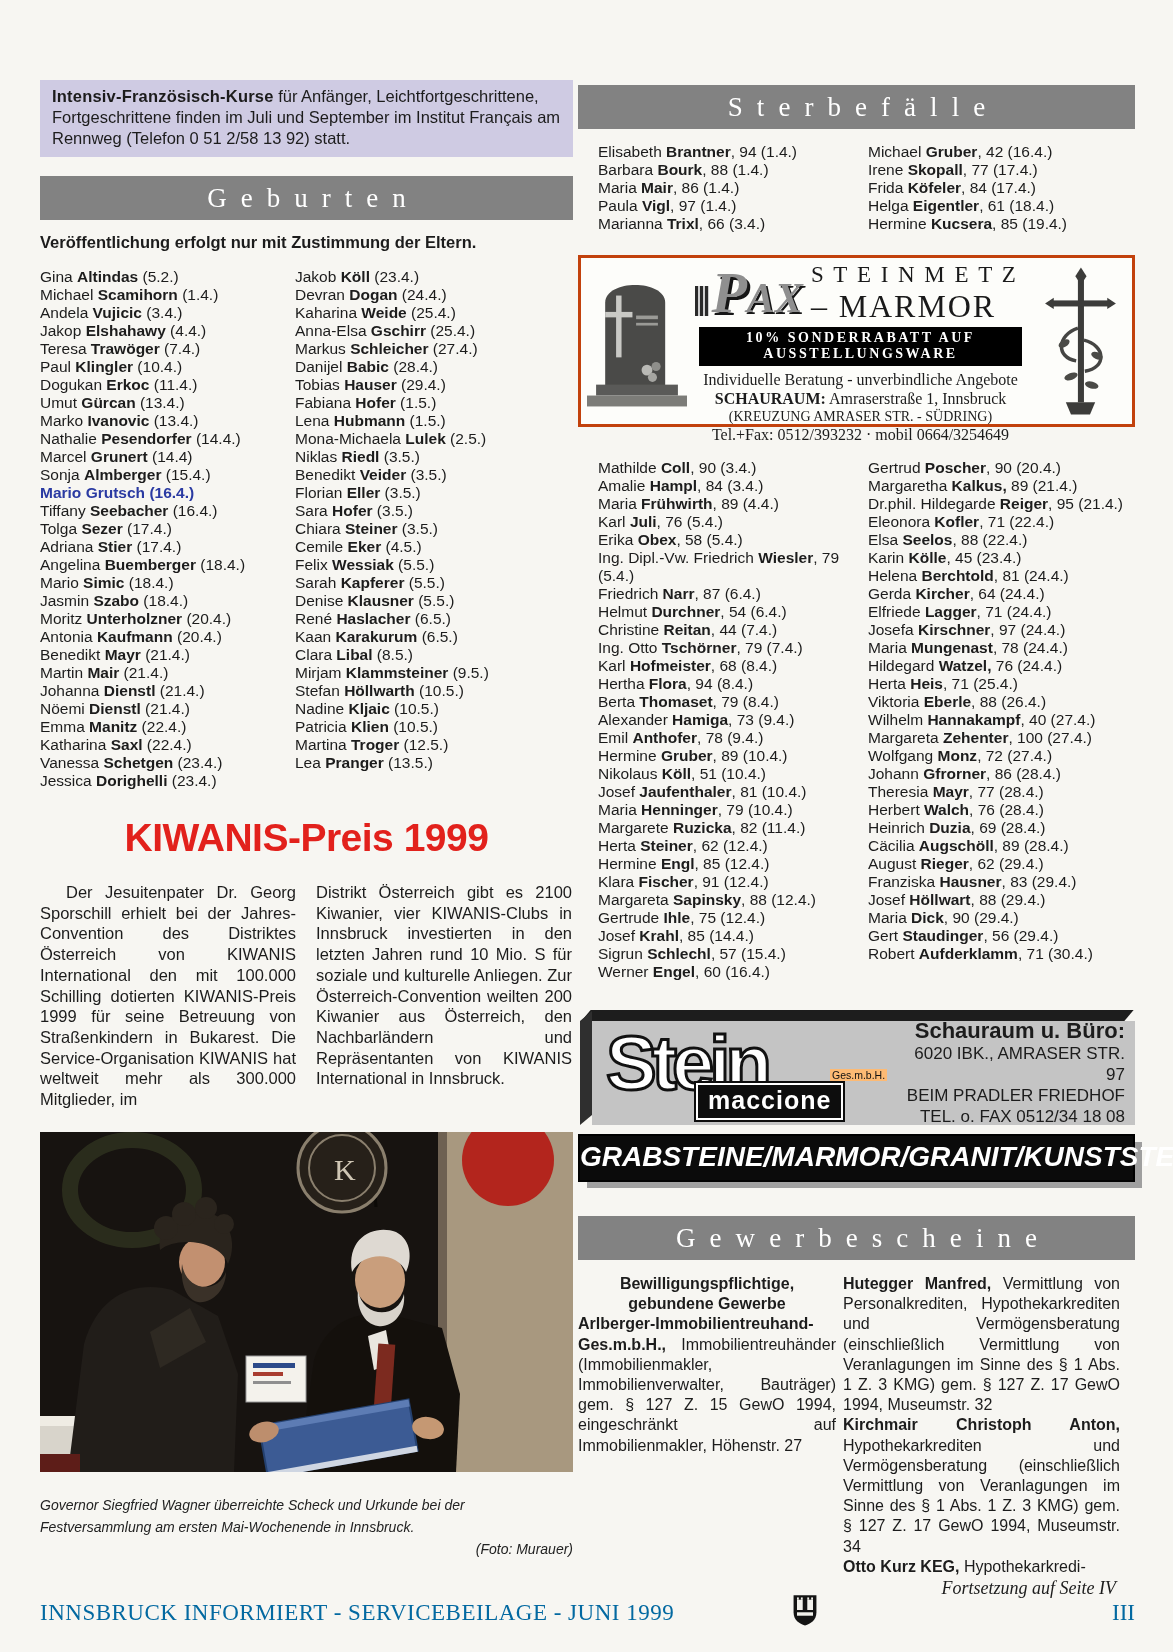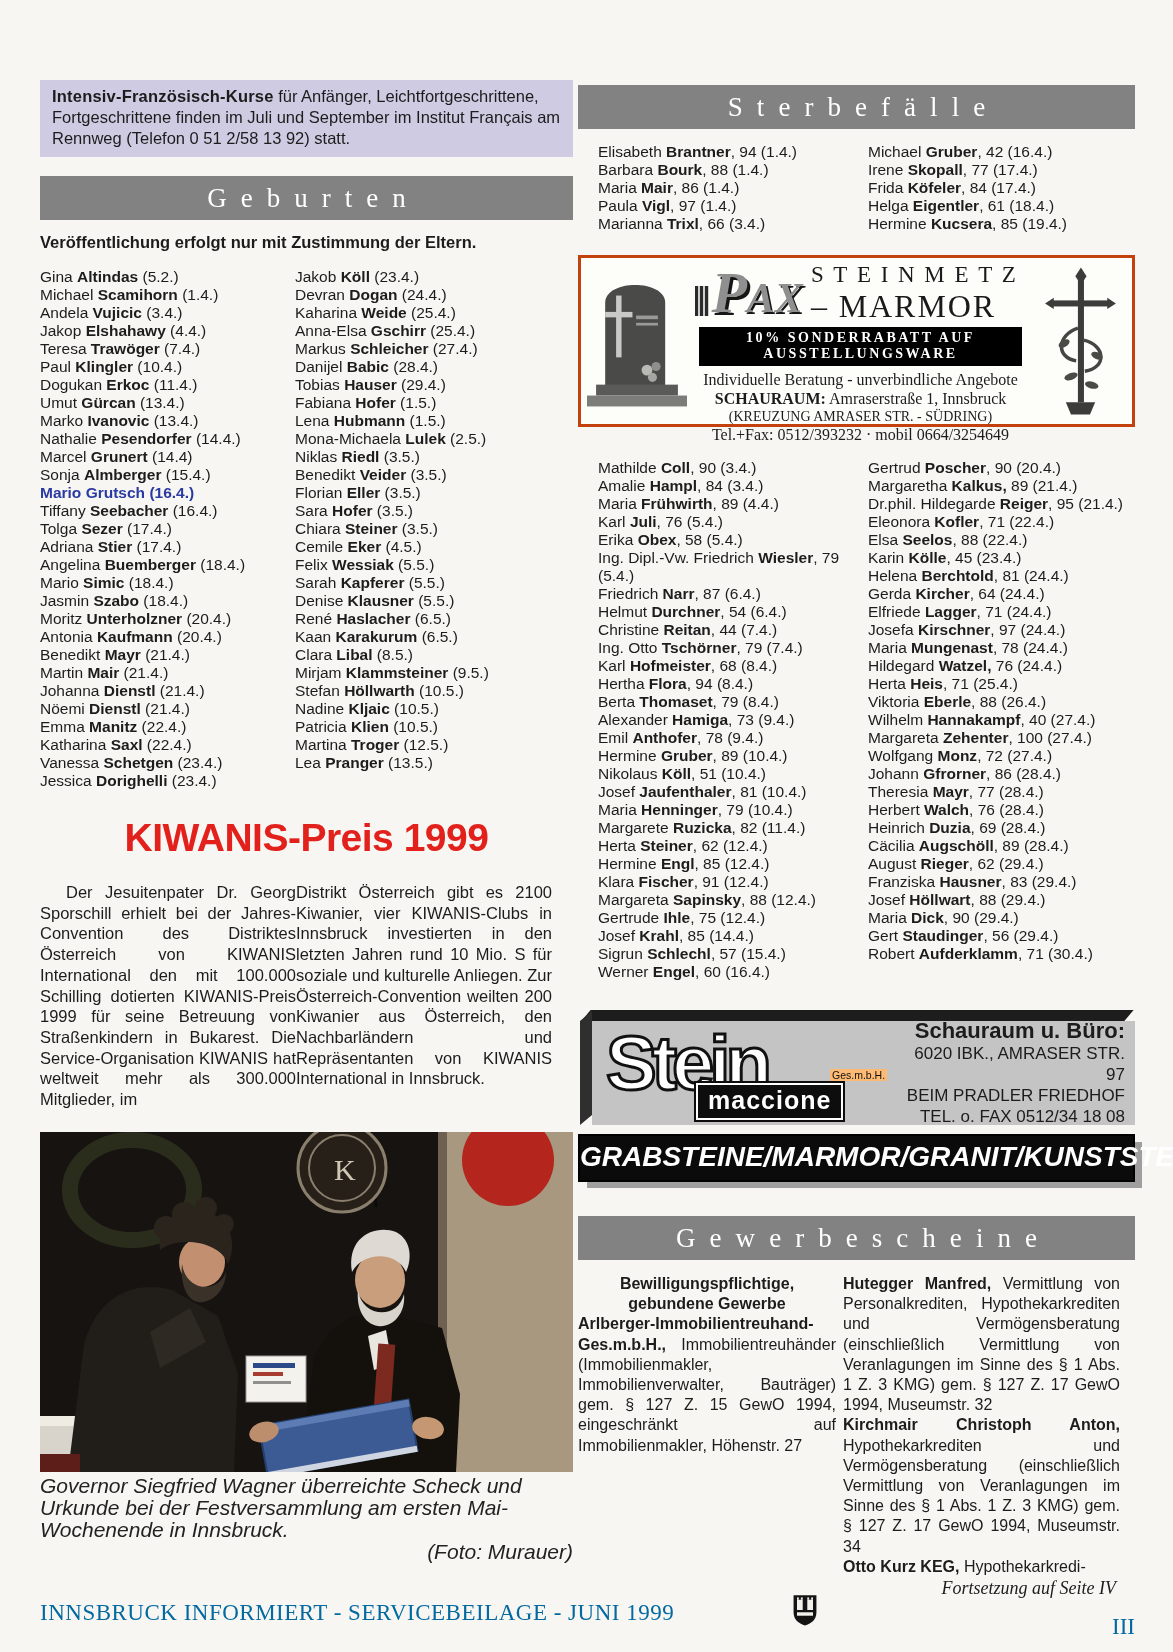--- a/index.html
+++ b/index.html
@@ -27,25 +27,25 @@
   .g1{width:255px;}  .g2{width:278px;}
   .s1{width:262px;padding-left:20px;box-sizing:border-box;}
   .s2{width:295px;padding-left:28px;box-sizing:border-box;}
   .geb-list{margin-top:16px;}
   .top-list{margin-top:14px;}
   .main-list{margin-top:32px;}
 
   
   .kiwanis-headline{margin-top:26px;text-align:center;color:#e2211c;font-weight:bold;
     font-size:39px;line-height:44px;letter-spacing:-0.5px;}
-  .article{display:flex;margin-top:22px;}
+  .article{display:flex;gap:20px;margin-top:22px;}
   .article p{margin:0;width:256px;text-align:justify;font-size:16.5px;line-height:20.7px;}
   .article p.indent{text-indent:26px;}
   .photo{margin-top:22px;width:533px;height:340px;background:#171310;}
-  .caption{margin-top:3px;font-style:italic;font-size:21px;line-height:22px;color:#222;}
+  .caption{margin-top:22px;font-style:italic;font-size:14px;line-height:22px;color:#222;}
   .caption .credit{display:block;text-align:right;}
 
   
   .pax-ad{margin-top:22px;border:3px solid #c2410c;background:#fdfdfa;height:172px;
     display:flex;align-items:stretch;box-sizing:border-box;}
   .pax-left{width:112px;display:flex;align-items:center;justify-content:center;}
   .pax-center{flex:1;text-align:center;font-family:"Liberation Serif",serif;padding-top:4px;}
   .pax-right{width:104px;display:flex;align-items:center;justify-content:center;}
   .pax-toprow{display:flex;align-items:center;justify-content:center;gap:8px;height:62px;}
   .pax-logo{font-style:italic;font-weight:bold;line-height:1;white-space:nowrap;}
@@ -89,21 +89,21 @@
   .gcol2{width:277px;}
   .ghead{font-weight:bold;text-align:center;}
   .gentries .row{text-align:justify;}
   .continuation{font-family:"Liberation Serif",serif;font-style:italic;font-size:18px;
     text-align:right;padding-right:4px;margin-top:1px;}
 
   .footer{position:absolute;left:40px;right:38px;top:1594px;height:40px;
     font-family:"Liberation Serif",serif;font-size:23px;color:#0369a1;}
   .footer .f-title{position:absolute;left:0;top:6px;letter-spacing:0.5px;}
   .footer .f-emblem{position:absolute;left:752px;top:0;}
-  .footer .f-page{position:absolute;right:0;top:20px;margin-left:32px;}
+  .footer .f-page{position:absolute;right:0;top:6px;margin-left:32px;}
 </style>
 </head>
 <body>
 
 <div class="page">
 
   <div class="left-col">
     <div class="french-box"><b>Intensiv-Französisch-Kurse</b><span> für Anfänger, Leichtfortgeschrittene, Fortgeschrittene finden im Juli und September im Institut Français am Rennweg (Telefon 0 51 2/58 13 92) statt.</span></div>
 
     <div class="bar" style="margin-top:19px;">Geburten</div>

